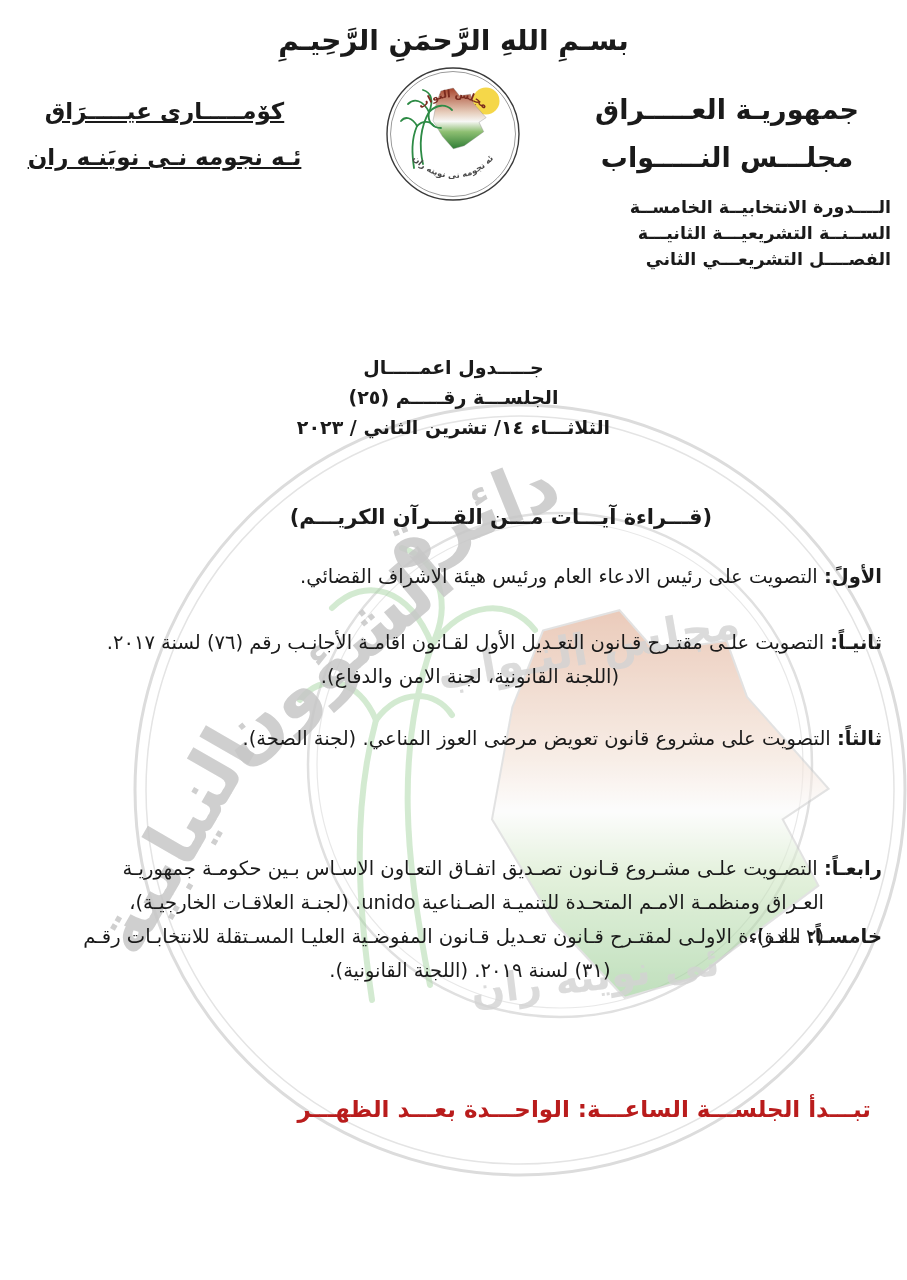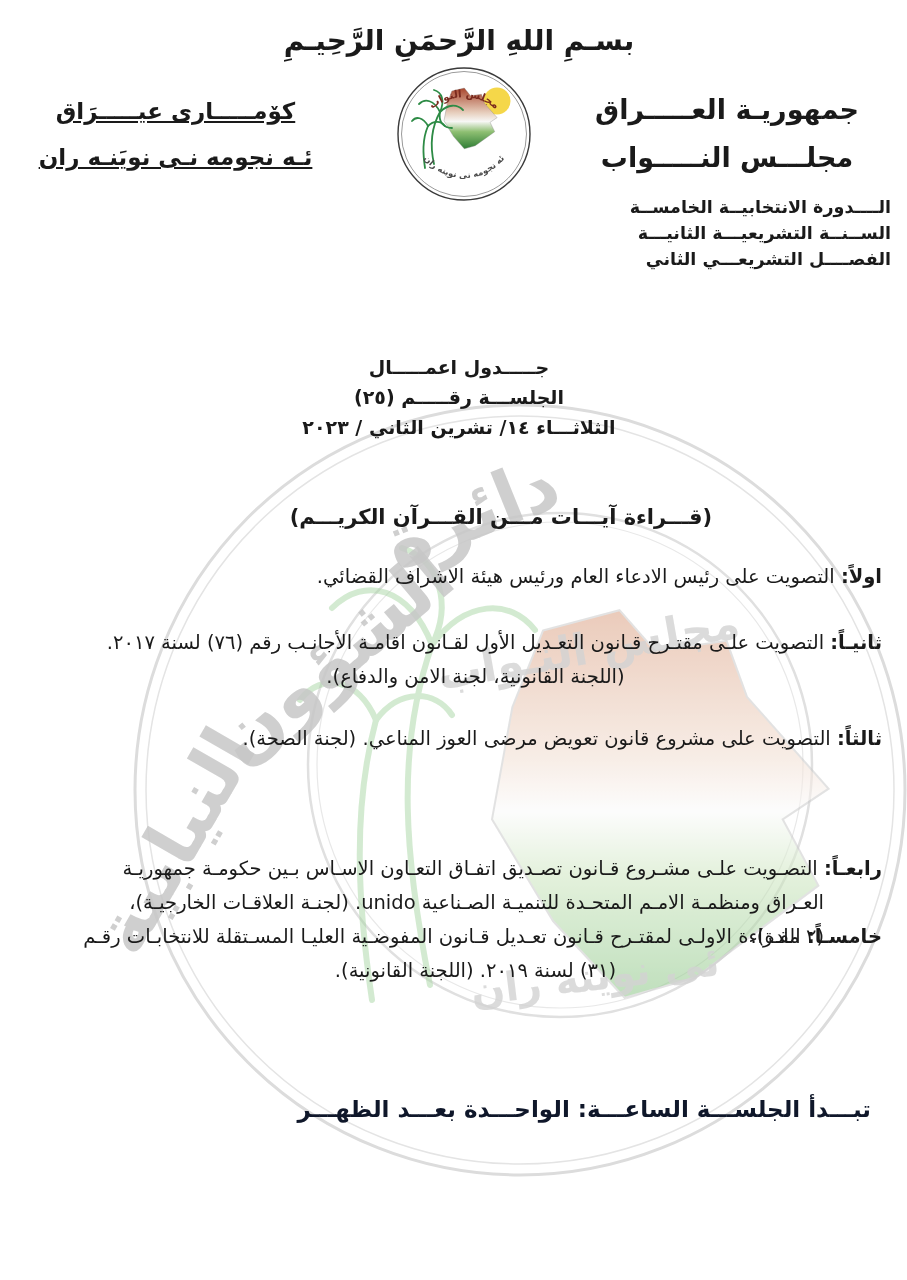--- a/index.html
+++ b/index.html
@@ -11,21 +11,21 @@
   .wm-layer{position:absolute;inset:0;z-index:0;pointer-events:none;}
   .wm-word{
     position:absolute;font-weight:bold;color:#c7c7c7;font-size:74px;
     letter-spacing:2px;transform-origin:right center;white-space:nowrap;opacity:.85;
   }
   .wm-small{
     position:absolute;font-weight:bold;color:#d3d3d3;font-size:44px;
     transform-origin:right center;white-space:nowrap;opacity:.8;
   }
   
-  .ct{position:absolute;z-index:2;padding-left:11px;}
+  .ct{position:absolute;z-index:2;}
   .bismillah{top:24px;left:0;right:0;text-align:center;font-size:28px;font-weight:bold;letter-spacing:1px;}
   .hdr-right{top:86px;right:30px;width:300px;text-align:center;font-size:27px;font-weight:bold;line-height:48px;}
   .hdr-left{top:88px;left:22px;width:285px;text-align:center;font-size:23px;font-weight:bold;line-height:46px;text-decoration:underline;}
   .emblem{top:64px;left:383px;width:140px;height:140px;}
   .session-info{top:194px;right:16px;width:300px;text-align:right;font-size:17.5px;font-weight:bold;line-height:26px;}
   .title-block{top:336px;left:0;right:0;text-align:center;font-size:19px;font-weight:bold;line-height:30px;margin-top:16px;}
   .quran-line{top:505px;right:195px;font-size:21px;font-weight:bold;text-align:center;}
   .agenda-item{right:25px;left:58px;font-size:19.5px;line-height:34px;text-align:right;}
   .agenda-item .lbl{font-weight:bold;}
   .line-center{text-align:center;}
@@ -137,21 +137,21 @@
 
   <div class="ct title-block">
     <div>جـــــدول اعمـــــال</div>
     <div>الجلســـة رقـــــم (٢٥)</div>
     <div>الثلاثـــاء ١٤/ تشرين الثاني / ٢٠٢٣</div>
   </div>
 
   <div class="ct quran-line">(قـــراءة آيـــات مـــن القـــرآن الكريـــم)</div>
 
   <div class="ct agenda-item i1">
-    <span class="lbl">اولاً:</span>
+    <span class="lbl">الأولً:</span>
     <span>التصويت على رئيس الادعاء العام ورئيس هيئة الاشراف القضائي.</span>
   </div>
 
   <div class="ct agenda-item i2">
     <div>
       <span class="lbl">ثانيـاً:</span>
       <span>التصويت علـى مقتـرح قـانون التعـديل الأول لقـانون اقامـة الأجانـب رقم (٧٦) لسنة ٢٠١٧.</span>
     </div>
     <div class="line-center">(اللجنة القانونية، لجنة الامن والدفاع).</div>
   </div>
@@ -171,15 +171,15 @@
   </div>
 
   <div class="ct agenda-item i5">
     <div>
       <span class="lbl">خامسـاً:</span>
       <span>القـراءة الاولـى لمقتـرح قـانون تعـديل قـانون المفوضـية العليـا المسـتقلة للانتخابـات رقـم</span>
     </div>
     <div class="line-center">(٣١) لسنة ٢٠١٩. (اللجنة القانونية).</div>
   </div>
 
-  <div class="ct footer-note" style="color: #0f172a;">تبـــدأ الجلســـة الساعـــة: الواحـــدة بعـــد الظهـــر</div>
+  <div class="ct footer-note" style="color: #b91c1c;">تبـــدأ الجلســـة الساعـــة: الواحـــدة بعـــد الظهـــر</div>
 
 </div>
 
 </body></html>

